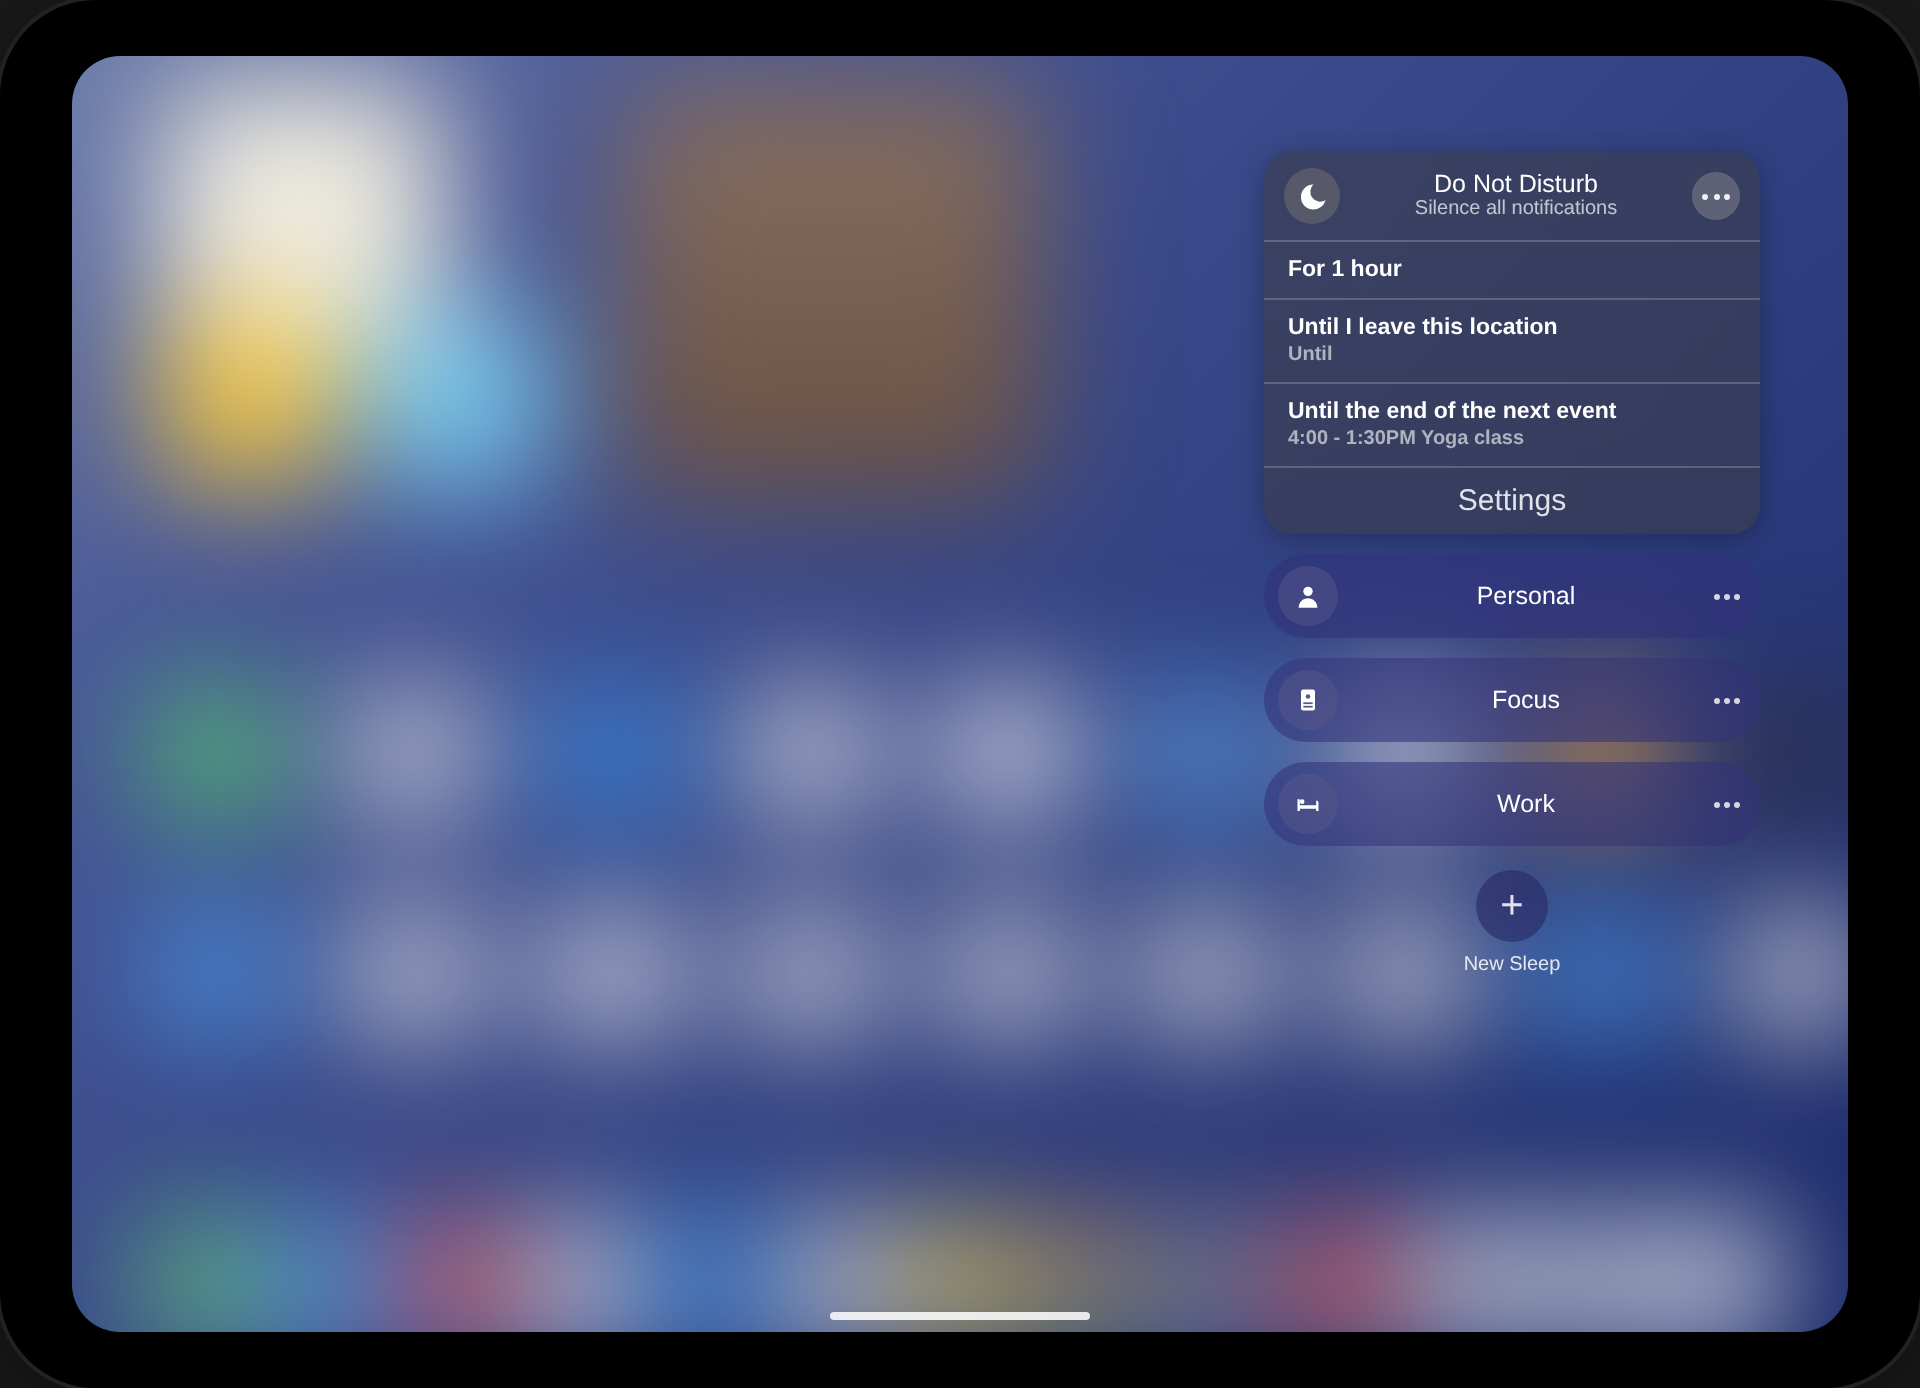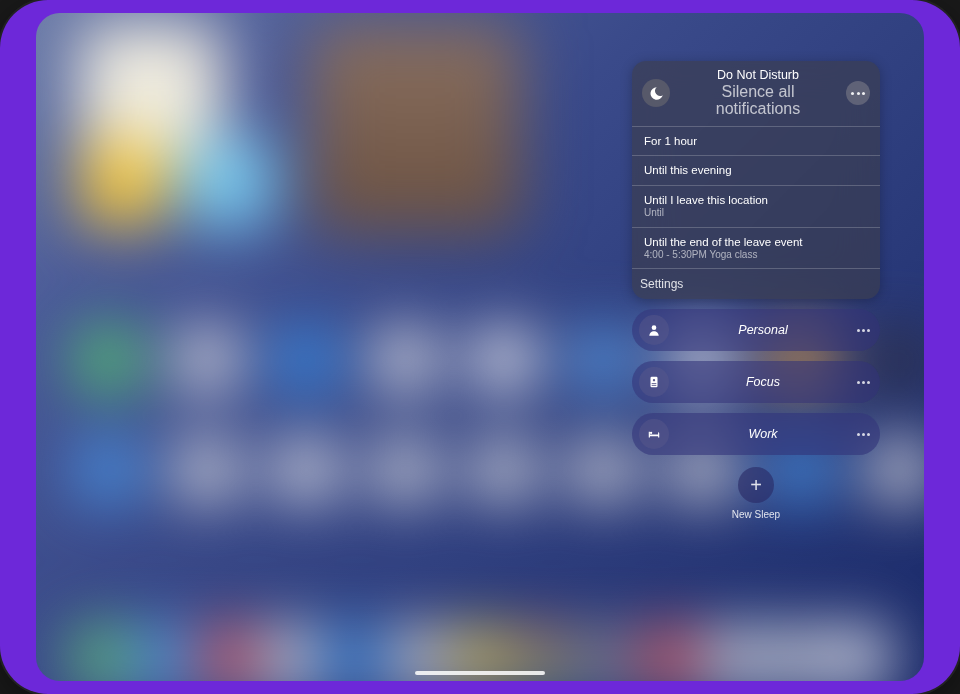--- a/index.html
+++ b/index.html
@@ -1,21 +1,21 @@
 <!DOCTYPE html>
 <html><head>
   <meta charset="utf-8">
   <style>
     * { margin: 0; padding: 0; box-sizing: border-box; font-family: -apple-system, BlinkMacSystemFont, 'Helvetica Neue', sans-serif; }
     body { background: #1a1a1a; display: flex; justify-content: center; align-items: center; min-height: 100vh; }
     .device {
       width: 960px; height: 694px;
-      background: #6d28d9;
+      background: #000000;
       border-radius: 48px;
-      padding: 13px 36px;
+      padding: 28px 36px;
       position: relative;
       box-shadow: 0 0 0 2px #222, 0 10px 40px rgba(0,0,0,.5);
     }
     .screen {
       width: 100%; height: 100%;
       border-radius: 24px;
       overflow: hidden;
       position: relative;
       background: linear-gradient(135deg, #6a7aa8 0%, #4a5a98 20%, #3a4a8a 40%, #2a3a7a 70%, #1a2a6a 100%);
     }
@@ -63,62 +63,64 @@
       padding: 8px 10px;
     }
     .dnd-icon-circle {
       width: 28px; height: 28px; border-radius: 50%;
       background: rgba(100,100,110,.7);
       display: flex; align-items: center; justify-content: center;
       flex-shrink: 0;
     }
     .moon-svg { width: 15px; height: 15px; fill: #fff; }
     .dnd-title { color: #fff; font-size: 12.5px; font-weight: 500; line-height: 1.1; }
-    .dnd-sub { color: rgba(255,255,255,.7); font-size: 16px; line-height: 1.1; }
+    .dnd-sub { color: rgba(255,255,255,.7); font-size: 10px; line-height: 1.1; }
     .more-circle {
       width: 24px; height: 24px; border-radius: 50%;
       background: rgba(130,130,140,.55);
       display: flex; align-items: center; justify-content: center;
       margin-left: auto;
       flex-shrink: 0;
     }
     .dots { display: flex; gap: 2.5px; }
     .dots span { width: 3px; height: 3px; border-radius: 50%; background: rgba(255,255,255,.9); }
     .dnd-option {
       border-top: 0.5px solid rgba(255,255,255,.2);
       padding: 7px 12px;
       color: #fff; font-size: 11.5px;
       line-height: 1.25;
+      font-weight: bold;
     }
     .dnd-option .sub { color: rgba(255,255,255,.6); font-size: 10px; }
     .dnd-settings {
       border-top: 0.5px solid rgba(255,255,255,.2);
       padding: 8px;
-      color: rgba(255,255,255,.85); font-size: 12px;
+      text-align: center;
+      color: rgba(255,255,255,.85); font-size: 15px;
     }
 
     .focus-pill {
       height: 42px;
       border-radius: 21px;
       background: rgba(50,50,120,.55);
       backdrop-filter: blur(12px);
       display: flex; align-items: center;
       padding: 0 10px 0 7px;
       gap: 10px;
     }
     .focus-pill .pill-icon {
       width: 30px; height: 30px; border-radius: 50%;
       background: rgba(90,90,140,.45);
       display: flex; align-items: center; justify-content: center;
       flex-shrink: 0;
     }
     .pill-icon svg { width: 14px; height: 14px; fill: #fff; }
     .focus-pill .label {
       flex: 1; text-align: center;
-      color: #fff; font-size: 12.5px; font-weight: 500; font-style: italic;
+      color: #fff; font-size: 12.5px; font-weight: 500;
     }
     .focus-pill .more {
       color: rgba(255,255,255,.8);
       display: flex; gap: 2px;
     }
     .focus-pill .more span { width: 3px; height: 3px; border-radius: 50%; background: rgba(255,255,255,.8); }
 
     .new-focus-wrap { display: flex; flex-direction: column; align-items: center; gap: 6px; margin-top: 2px; }
     .new-focus-btn {
       width: 36px; height: 36px; border-radius: 50%;
@@ -203,29 +205,26 @@
                 <span></span>
                 <span></span>
               </div>
           </div>
         </div>
 
         <div class="dnd-option">
           <div>For 1 hour</div>
         </div>
         <div class="dnd-option">
-          <div>Until this evening</div>
-        </div>
-        <div class="dnd-option">
           <div>Until I leave this location</div>
           <div class="sub">Until</div>
         </div>
         <div class="dnd-option">
-          <div>Until the end of the leave event</div>
-          <div class="sub">4:00 - 5:30PM Yoga class</div>
+          <div>Until the end of the next event</div>
+          <div class="sub">4:00 - 1:30PM Yoga class</div>
         </div>
         <div class="dnd-settings">Settings</div>
       </div>
 
       <div class="focus-pill">
         <div class="pill-icon">
           <svg viewBox="0 0 24 24">
               <circle cx="12" cy="8" r="4"></circle>
               <path d="M4 22c0-4.4 3.6-8 8-8s8 3.6 8 8z"></path>
             </svg>

